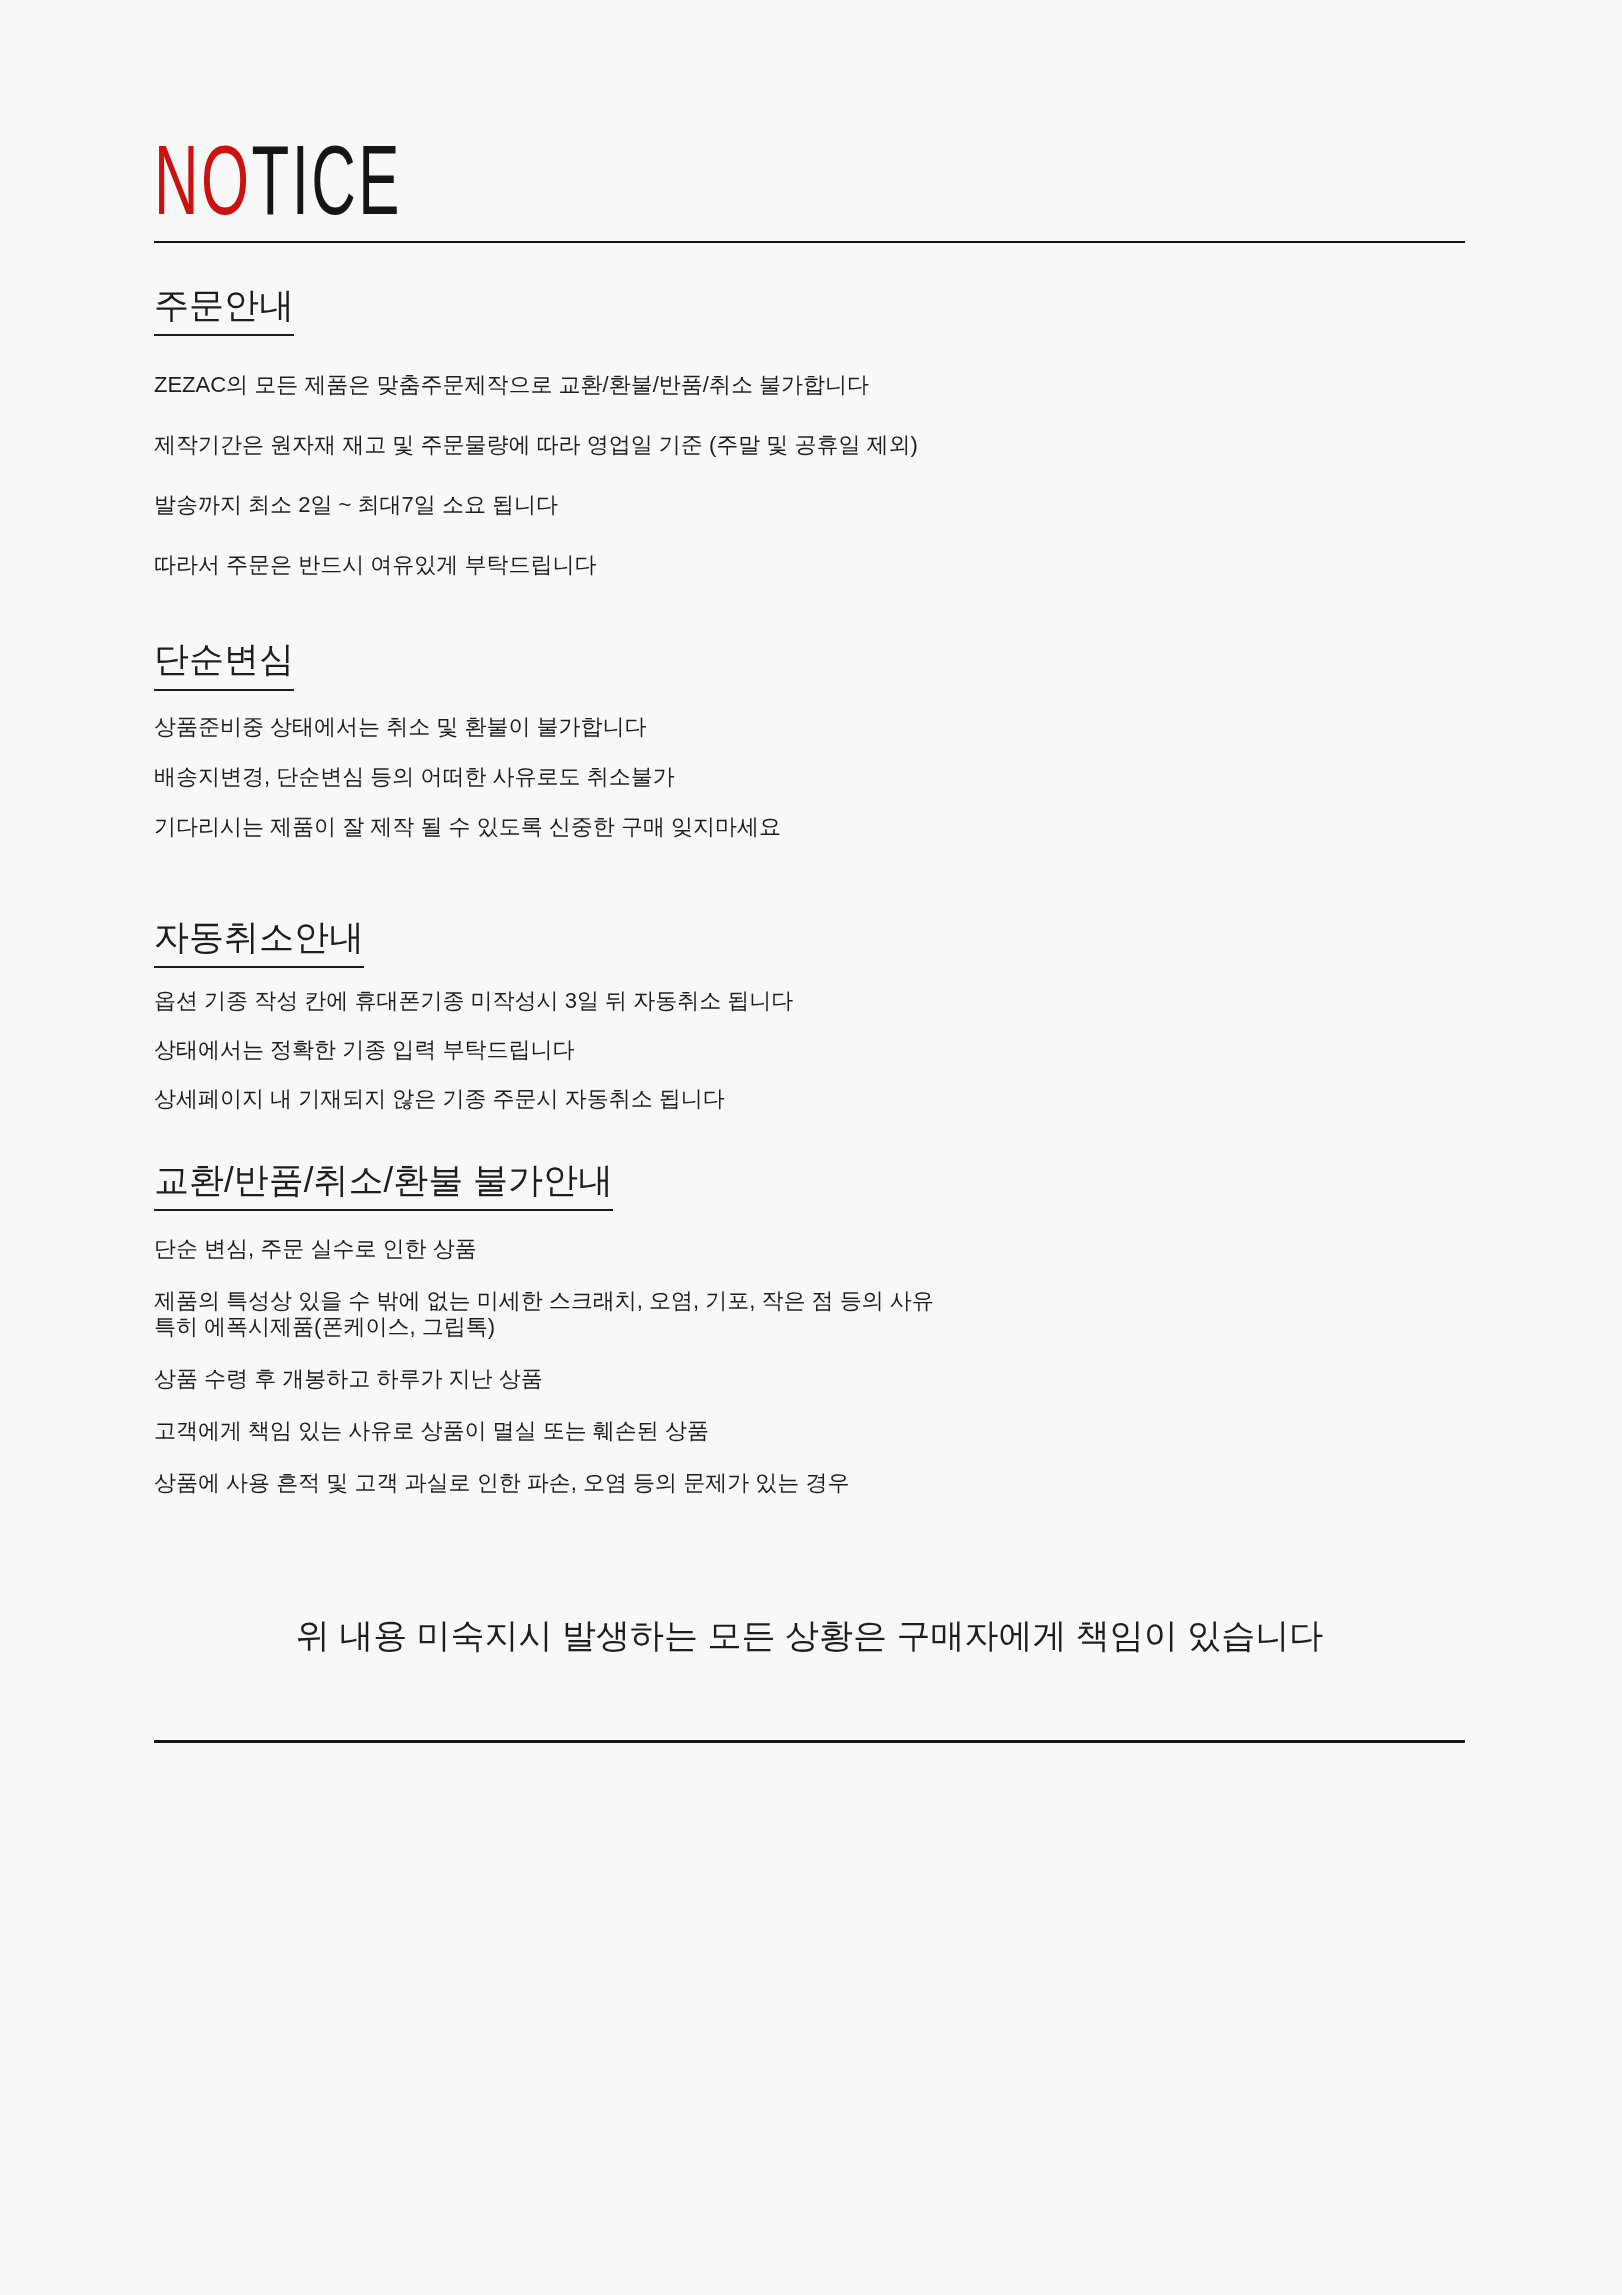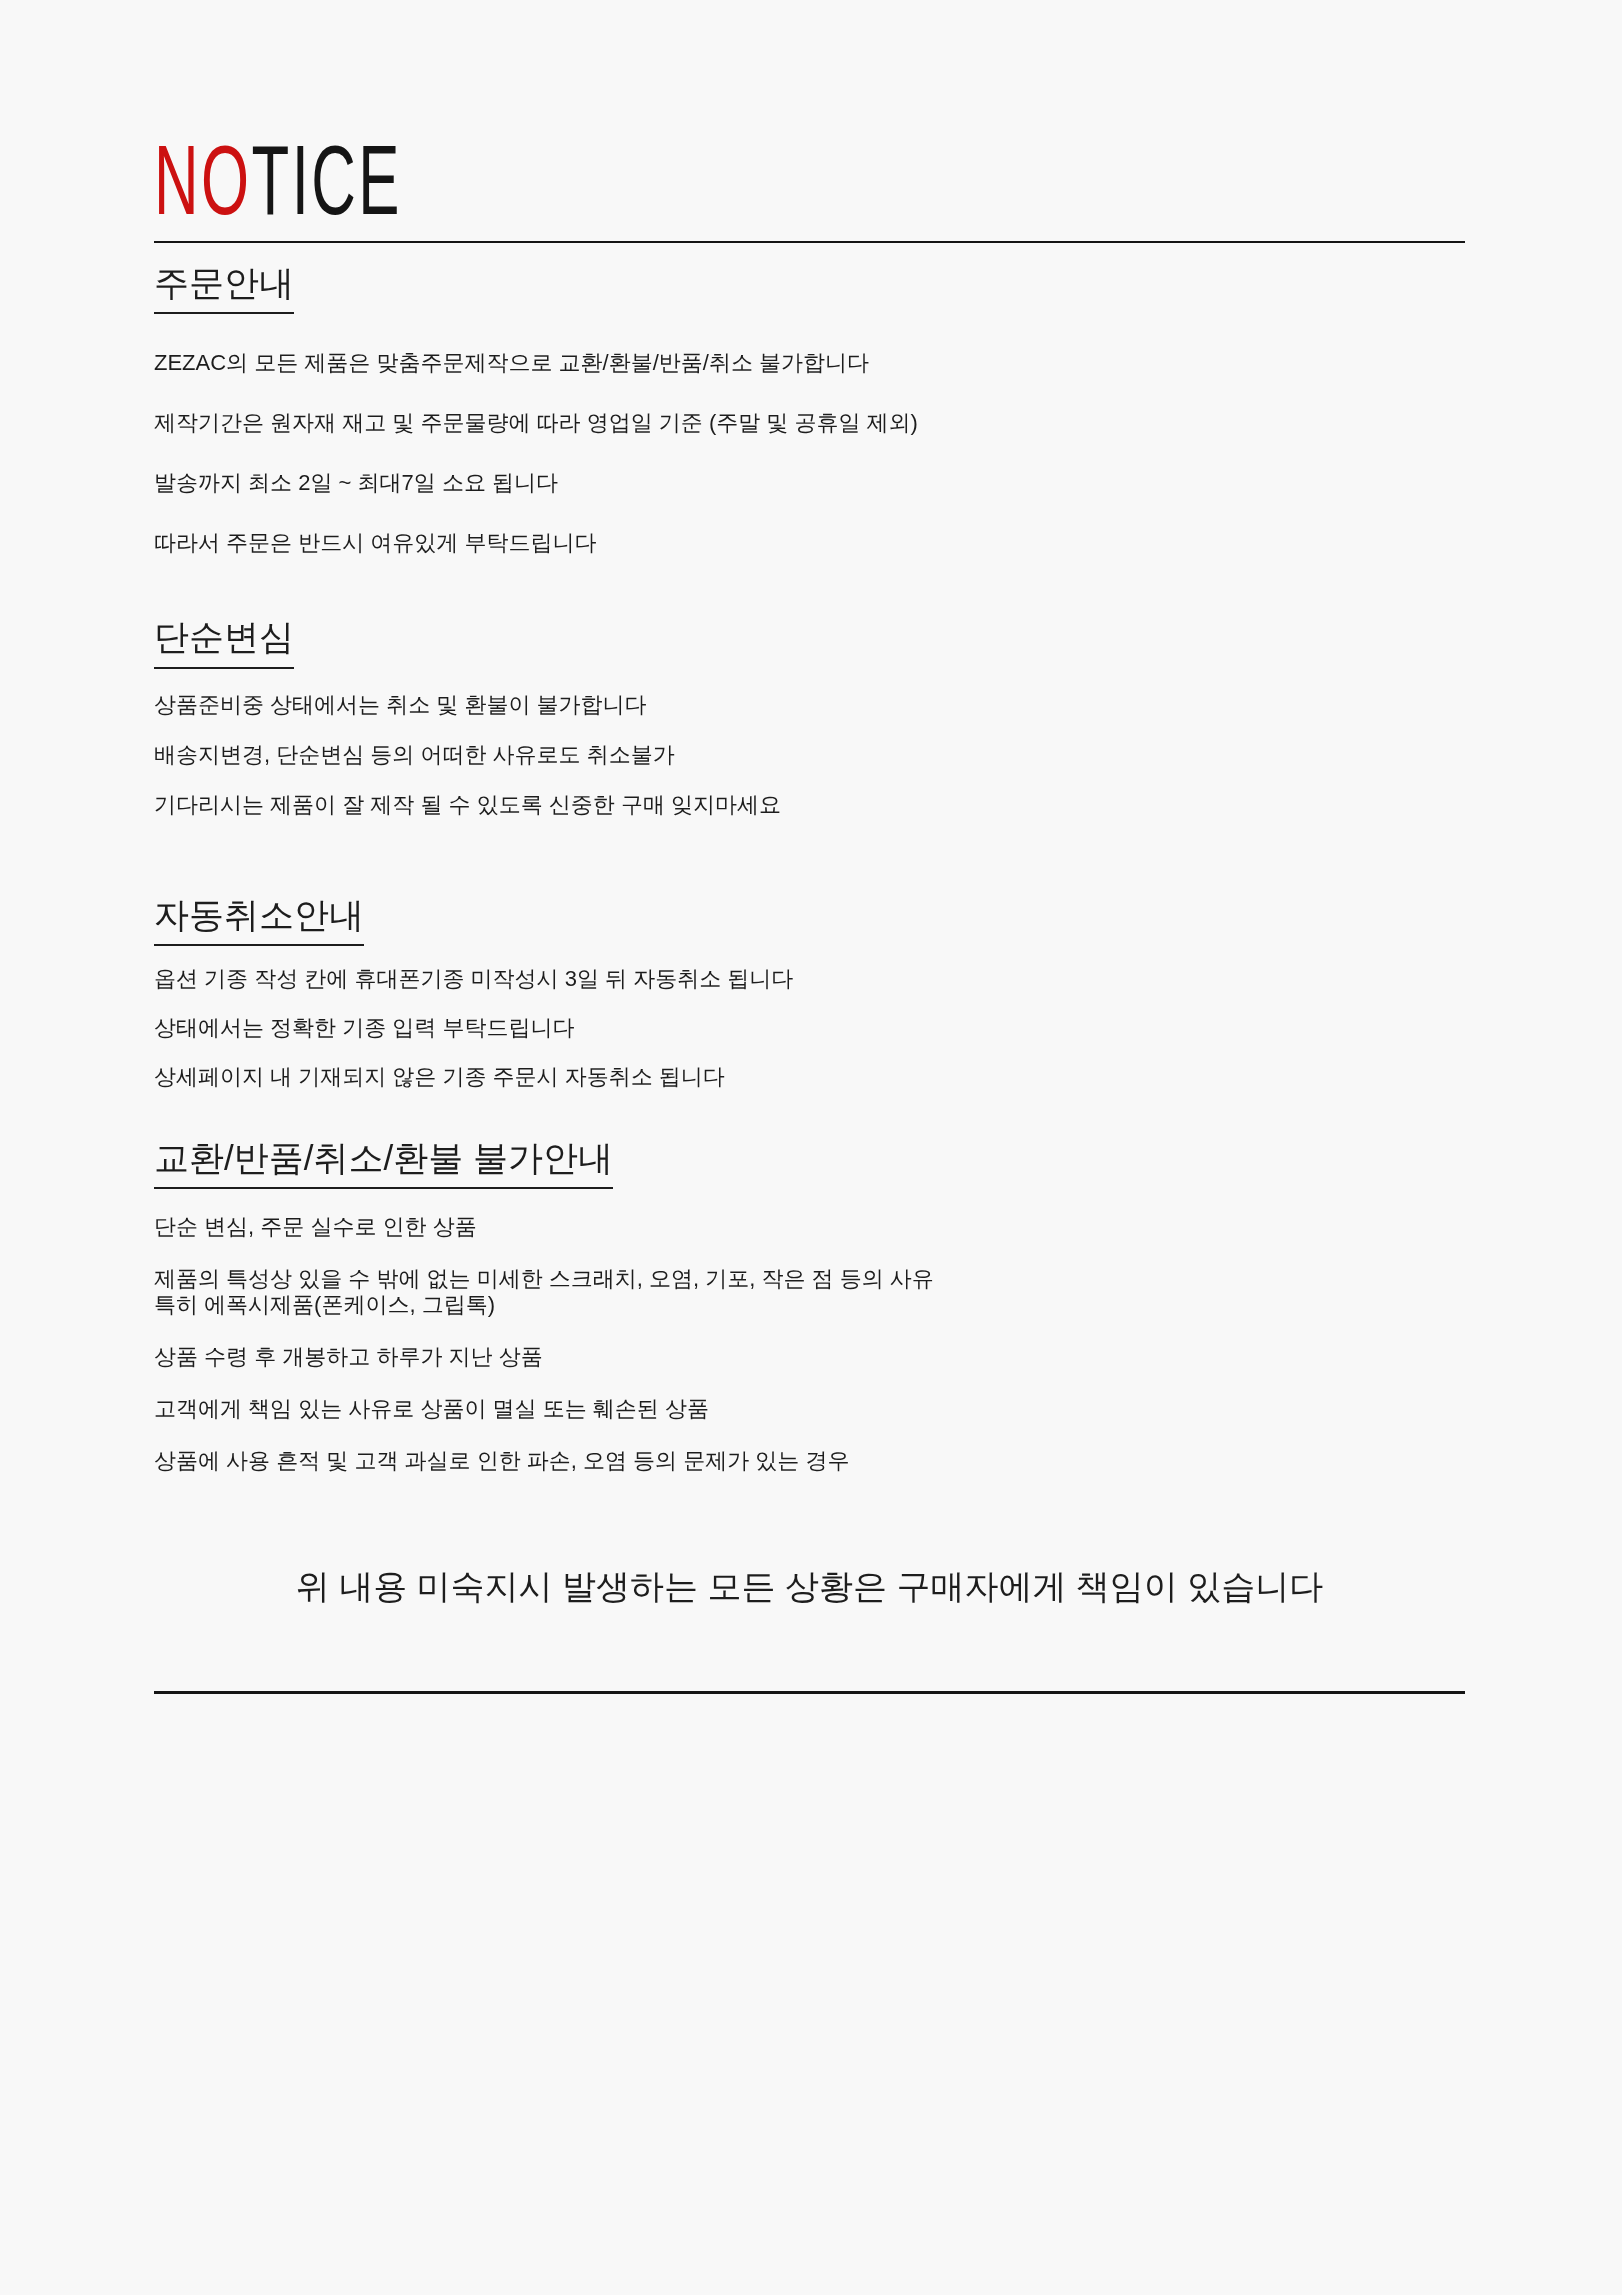--- a/index.html
+++ b/index.html
@@ -62,35 +62,35 @@
     letter-spacing: 0px;
   }
   .line {
     margin: 0;
     font-size: 22px;
     font-weight: 300;
     line-height: 1.18;
     white-space: pre-line;
     letter-spacing: 0px;
   }
-  .section-order    { margin-top: 18px; }
+  .section-order    { margin-top: 40px; }
   .section-order    .line { margin-top: 34px; }
   .section-order    p.line:first-of-type { margin-top: 36px; }
   .section-craft    { margin-top: 59px; }
   .section-craft    .line { margin-top: 24px; }
   .section-craft    p.line:first-of-type { margin-top: 23px; }
   .section-autocancel { margin-top: 75px; }
   .section-autocancel .line { margin-top: 23px; }
   .section-autocancel p.line:first-of-type { margin-top: 19.6px; }
   .section-noreturn { margin-top: 46px; }
   .section-noreturn .line { margin-top: 26px; }
   .section-noreturn p.line:first-of-type { margin-top: 25px; }
   
   .footer-note {
-    margin: 92px 0 0 0;
+    margin: 119px 0 0 0;
     text-align: center;
     font-size: 34px;
     font-weight: 300;
     line-height: 1.18;
   }
 </style>
 </head>
 <body>
 
 <div class="page">

